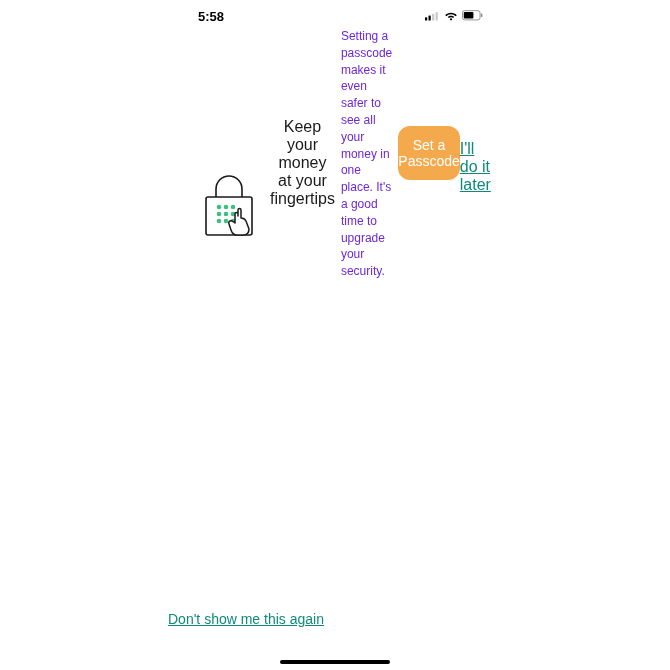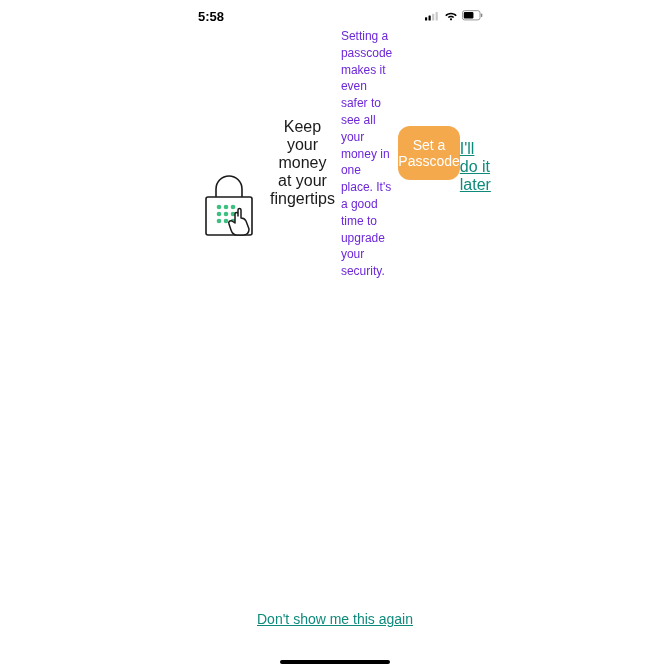--- a/index.html
+++ b/index.html
@@ -80,21 +80,20 @@
       color: #0e8a7a;
       font-size: 16px;
       text-decoration: underline;
       cursor: pointer;
     }
     .footer-link {
       position: absolute;
       bottom: 42px;
       left: 0;
       right: 0;
-      text-align: center;
       margin-top: 32px;
     }
     .footer-link a {
       color: #0e8a7a;
       font-size: 14px;
       text-decoration: underline;
       cursor: pointer;
     }
     .home-indicator {
       position: absolute;

